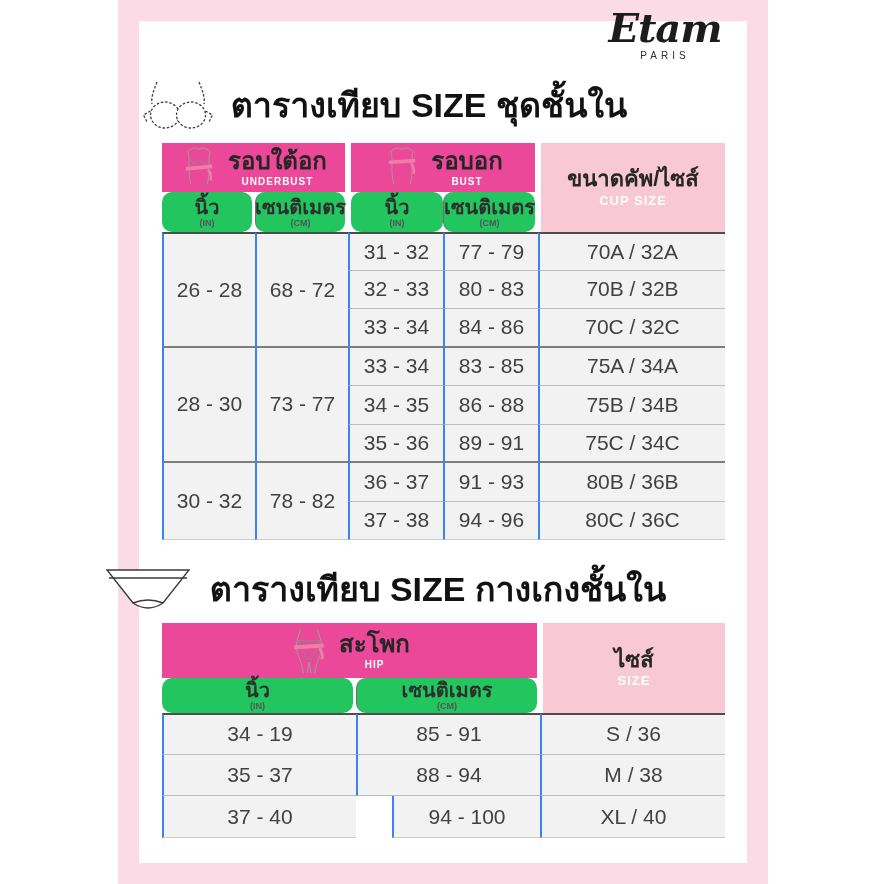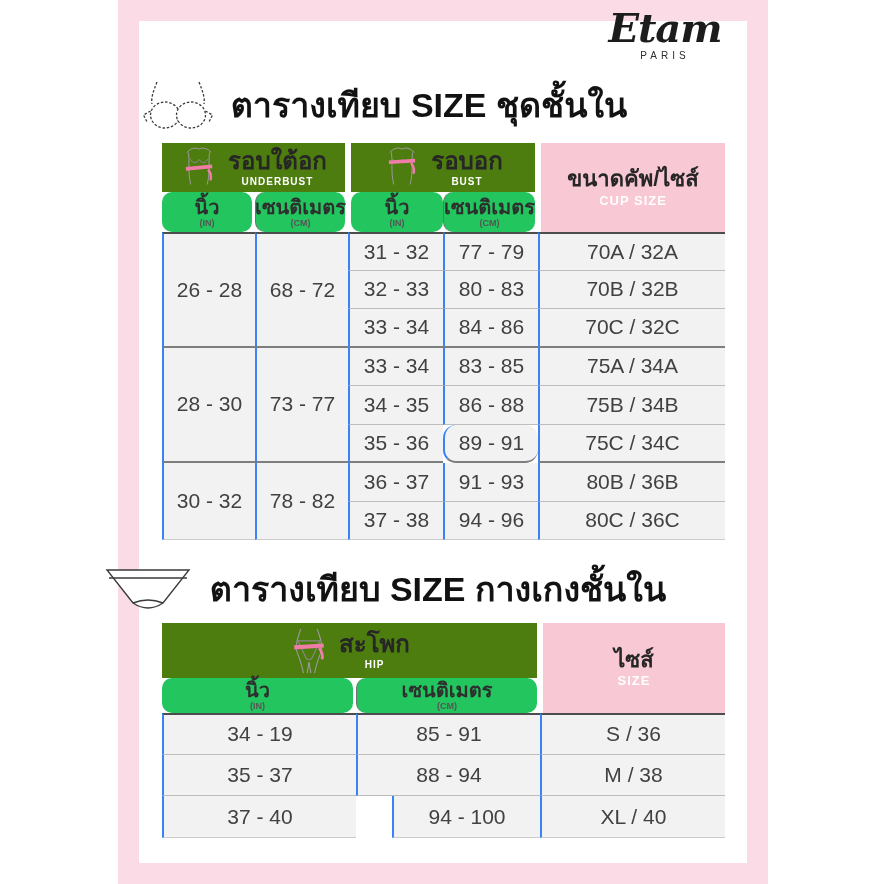--- a/index.html
+++ b/index.html
@@ -27,21 +27,21 @@
 
   
   .grid{position:absolute;display:grid;}
   .t1{left:162px;top:143px;width:563px;
       grid-template-columns:93px 93px 95px 95px 187px;
       grid-template-rows:49px 40px repeat(8,38.5px);}
   .t2{left:162px;top:623px;width:563px;
       grid-template-columns:194px 184px 185px;
       grid-template-rows:55px 35px repeat(3,41.7px);}
 
-  .ghead{background:#4d7c0f;display:flex;align-items:center;justify-content:center;gap:10px;}
+  .ghead{background:#ec4899;display:flex;align-items:center;justify-content:center;gap:10px;}
   .ghead .lbl{display:flex;flex-direction:column;align-items:center;line-height:1.1;}
   .ghead .th{font-size:24px;font-weight:700;color:#262626;}
   .ghead .en{font-size:10px;font-weight:700;color:#ffffff;letter-spacing:1px;margin-top:2px;}
   .cuphead{background:#f8c8d5;display:flex;flex-direction:column;align-items:center;
            justify-content:center;line-height:1.15;}
   .cuphead .th{font-size:22px;font-weight:700;color:#262626;}
   .cuphead .en{font-size:13px;font-weight:700;color:#ffffff;letter-spacing:1px;margin-top:2px;}
 
   .sub{background:#22c55e;display:flex;flex-direction:column;align-items:center;
        justify-content:center;line-height:1;border-radius:10px;}
@@ -172,21 +172,21 @@
 
     <div class="bc vl sep" style="grid-column:3;grid-row:6;">33 - 34</div>
     <div class="bc vl sep" style="grid-column:4;grid-row:6;">83 - 85</div>
     <div class="bc vl sep" style="grid-column:5;grid-row:6;">75A / 34A</div>
 
     <div class="bc vl sep" style="grid-column:3;grid-row:7;">34 - 35</div>
     <div class="bc vl sep" style="grid-column:4;grid-row:7;">86 - 88</div>
     <div class="bc vl sep" style="grid-column:5;grid-row:7;">75B / 34B</div>
 
     <div class="bc vl sep-heavy" style="grid-column:3;grid-row:8;">35 - 36</div>
-    <div class="bc vl sep-heavy" style="grid-column:4;grid-row:8;border-radius:13px;">89 - 91</div>
+    <div class="bc vl sep-heavy" style="grid-column:4;grid-row:8;">89 - 91</div>
     <div class="bc vl sep-heavy" style="grid-column:5;grid-row:8;">75C / 34C</div>
 
     <div class="bc vl sep" style="grid-column:3;grid-row:9;">36 - 37</div>
     <div class="bc vl sep" style="grid-column:4;grid-row:9;">91 - 93</div>
     <div class="bc vl sep" style="grid-column:5;grid-row:9;">80B / 36B</div>
 
     <div class="bc vl sep-end" style="grid-column:3;grid-row:10;">37 - 38</div>
     <div class="bc vl sep-end" style="grid-column:4;grid-row:10;">94 - 96</div>
     <div class="bc vl sep-end" style="grid-column:5;grid-row:10;">80C / 36C</div>
   </div>

